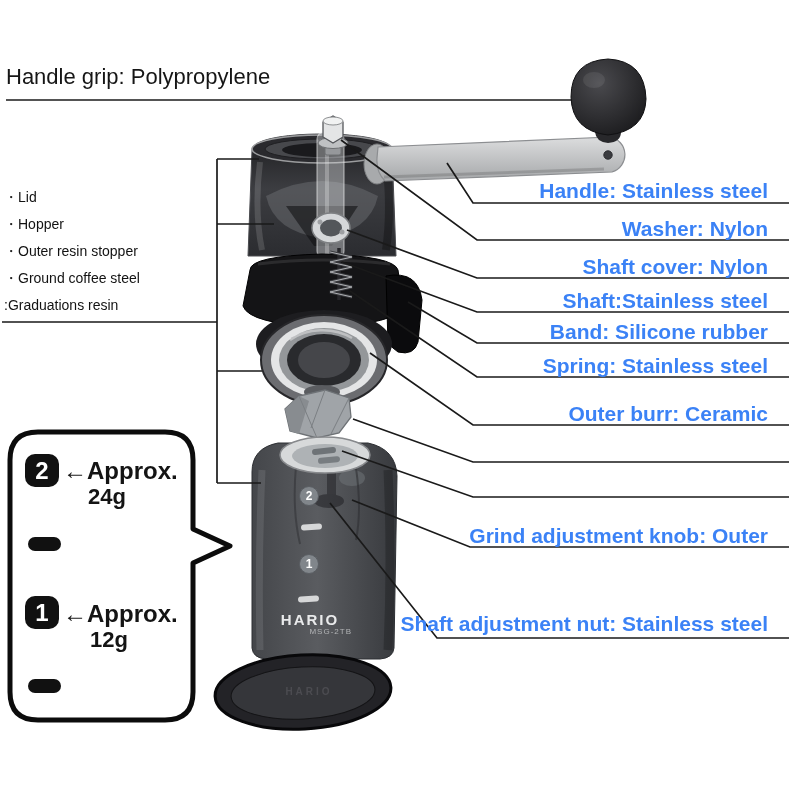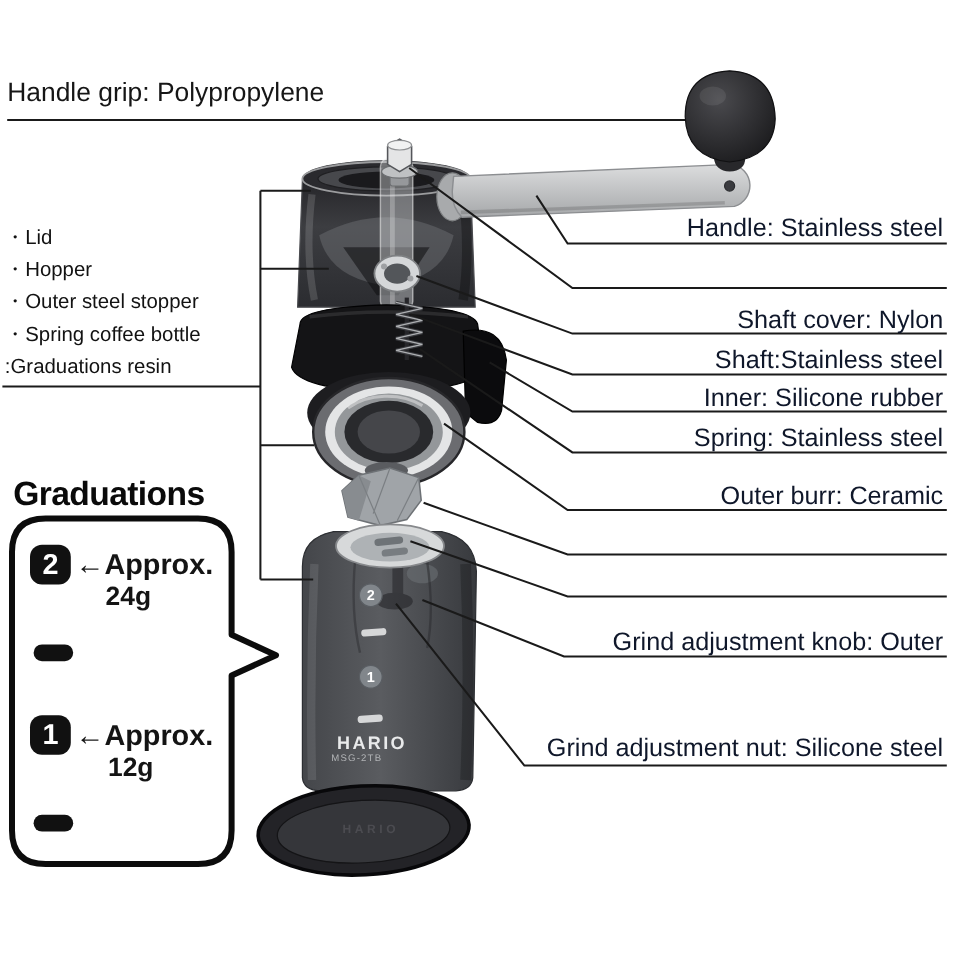--- a/index.html
+++ b/index.html
@@ -1,34 +1,34 @@
 <!DOCTYPE html>
 <html><head>
 <meta charset="utf-8">
 <style>
   html,body{margin:0;padding:0;background:#fff;}
   .stage{position:relative;width:800px;height:800px;background:#ffffff;overflow:hidden;
          font-family:"Liberation Sans",sans-serif;color:#1b1b1b;}
   svg.art{position:absolute;left:0;top:0;}
   
   .handle-grip-label{position:absolute;left:6px;top:64px;font-size:22px;color:#161616;white-space:nowrap;}
-  .materials{position:absolute;left:4px;top:184px;font-size:17px;line-height:27px;color:#121212;white-space:nowrap;}
-  .rlabel{position:absolute;right:14px;font-size:21px;color:#0f172a;white-space:nowrap;}
+  .materials{position:absolute;left:4px;top:184px;font-size:14px;line-height:27px;color:#121212;white-space:nowrap;}
+  .rlabel{position:absolute;right:32px;font-size:21px;color:#3b82f6;white-space:nowrap;font-weight:bold;}
   
   .grad-title{position:absolute;left:11px;top:396px;font-size:28px;font-weight:bold;letter-spacing:-0.5px;color:#0a0a0a;white-space:nowrap;}
   .grad-badge{position:absolute;width:34px;height:33px;background:#111;border-radius:10px;color:#fff;
               font-size:24px;font-weight:bold;text-align:center;line-height:33px;}
   .grad-arrowtext{position:absolute;font-size:24px;font-weight:bold;color:#141414;white-space:nowrap;text-align:right;}
   .grad-amount{position:absolute;font-size:22px;font-weight:bold;color:#141414;white-space:nowrap;}
   
   .bottle-badge{position:absolute;width:20px;height:20px;border-radius:50%;background:#81868b;border:1px solid #5a5e63;
                 box-sizing:border-box;color:#fff;font-size:12px;font-weight:bold;text-align:center;line-height:18px;}
   .brand{position:absolute;left:260px;top:611px;width:100px;text-align:center;font-size:15px;font-weight:bold;
          letter-spacing:2px;color:#e9eaeb;}
-  .model{position:absolute;left:276px;top:627px;width:100px;text-align:left;font-size:8px;letter-spacing:1px;color:#b2b4b6;}
+  .model{position:absolute;left:252px;top:627px;width:100px;text-align:right;font-size:8px;letter-spacing:1px;color:#b2b4b6;}
   .base-emboss{position:absolute;left:259px;top:686px;width:100px;text-align:center;font-size:10px;font-weight:bold;
                letter-spacing:3px;color:#55555a;opacity:.7;}
 </style>
 </head>
 <body>
 
 <div class="stage">
 
   <svg class="art" width="800" height="800" viewBox="0 0 800 800">
     <defs>
@@ -149,35 +149,35 @@
     <path d="M38,432 H165 Q193,432 193,460 V529 L230,546 L193,563 V692 Q193,720 165,720 H38 Q10,720 10,692 V460 Q10,432 38,432 Z" fill="none" stroke="#0c0c0c" stroke-width="5" stroke-linejoin="round"></path>
     <rect x="28" y="537" width="33" height="14" rx="7" fill="#111"></rect>
     <rect x="28" y="679" width="33" height="14" rx="7" fill="#111"></rect>
   </svg>
 
   <div class="handle-grip-label">Handle grip: Polypropylene</div>
 
   <div class="materials">
     <div>・Lid</div>
     <div>・Hopper</div>
-    <div>・Outer steel stopper</div>
-    <div>・Spring coffee bottle</div>
+    <div>・Outer resin stopper</div>
+    <div>・Ground coffee steel</div>
     <div>:Graduations resin</div>
   </div>
 
   <div class="rlabel" style="top:179px">Handle: Stainless steel</div>
+  <div class="rlabel" style="top:217px">Washer: Nylon</div>
   <div class="rlabel" style="top:255px">Shaft cover: Nylon</div>
   <div class="rlabel" style="top:289px">Shaft:Stainless steel</div>
-  <div class="rlabel" style="top:320px">Inner: Silicone rubber</div>
+  <div class="rlabel" style="top:320px">Band: Silicone rubber</div>
   <div class="rlabel" style="top:402px">Outer burr: Ceramic</div>
   <div class="rlabel" style="top:354px">Spring: Stainless steel</div>
   <div class="rlabel" style="top:524px">Grind adjustment knob: Outer</div>
-  <div class="rlabel" style="top:612px">Grind adjustment nut: Silicone steel</div>
+  <div class="rlabel" style="top:612px">Shaft adjustment nut: Stainless steel</div>
 
-  <div class="grad-title">Graduations</div>
   <div class="grad-badge" style="left:25px;top:454px">2</div>
   <div class="grad-arrowtext" style="left:63px;top:457px">←Approx.</div>
   <div class="grad-amount" style="left:88px;top:484px">24g</div>
   <div class="grad-badge" style="left:25px;top:596px">1</div>
   <div class="grad-arrowtext" style="left:63px;top:600px">←Approx.</div>
   <div class="grad-amount" style="left:90px;top:627px">12g</div>
 
   <div class="bottle-badge" style="left:299px;top:486px">2</div>
   <div class="bottle-badge" style="left:299px;top:554px">1</div>
   <div class="brand">HARIO</div>

